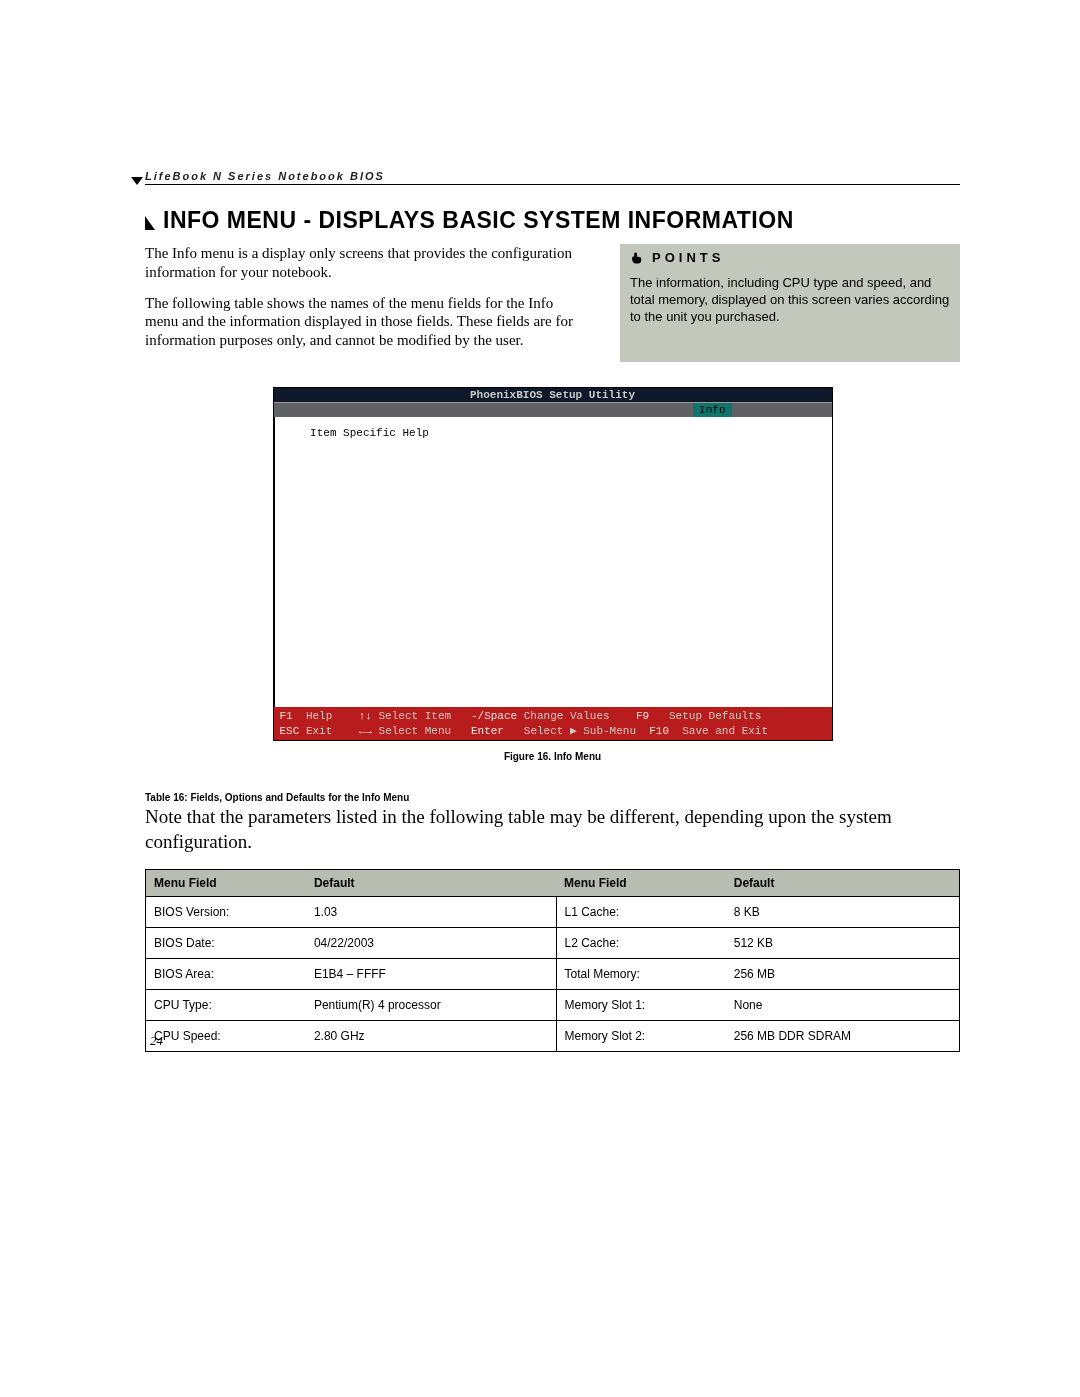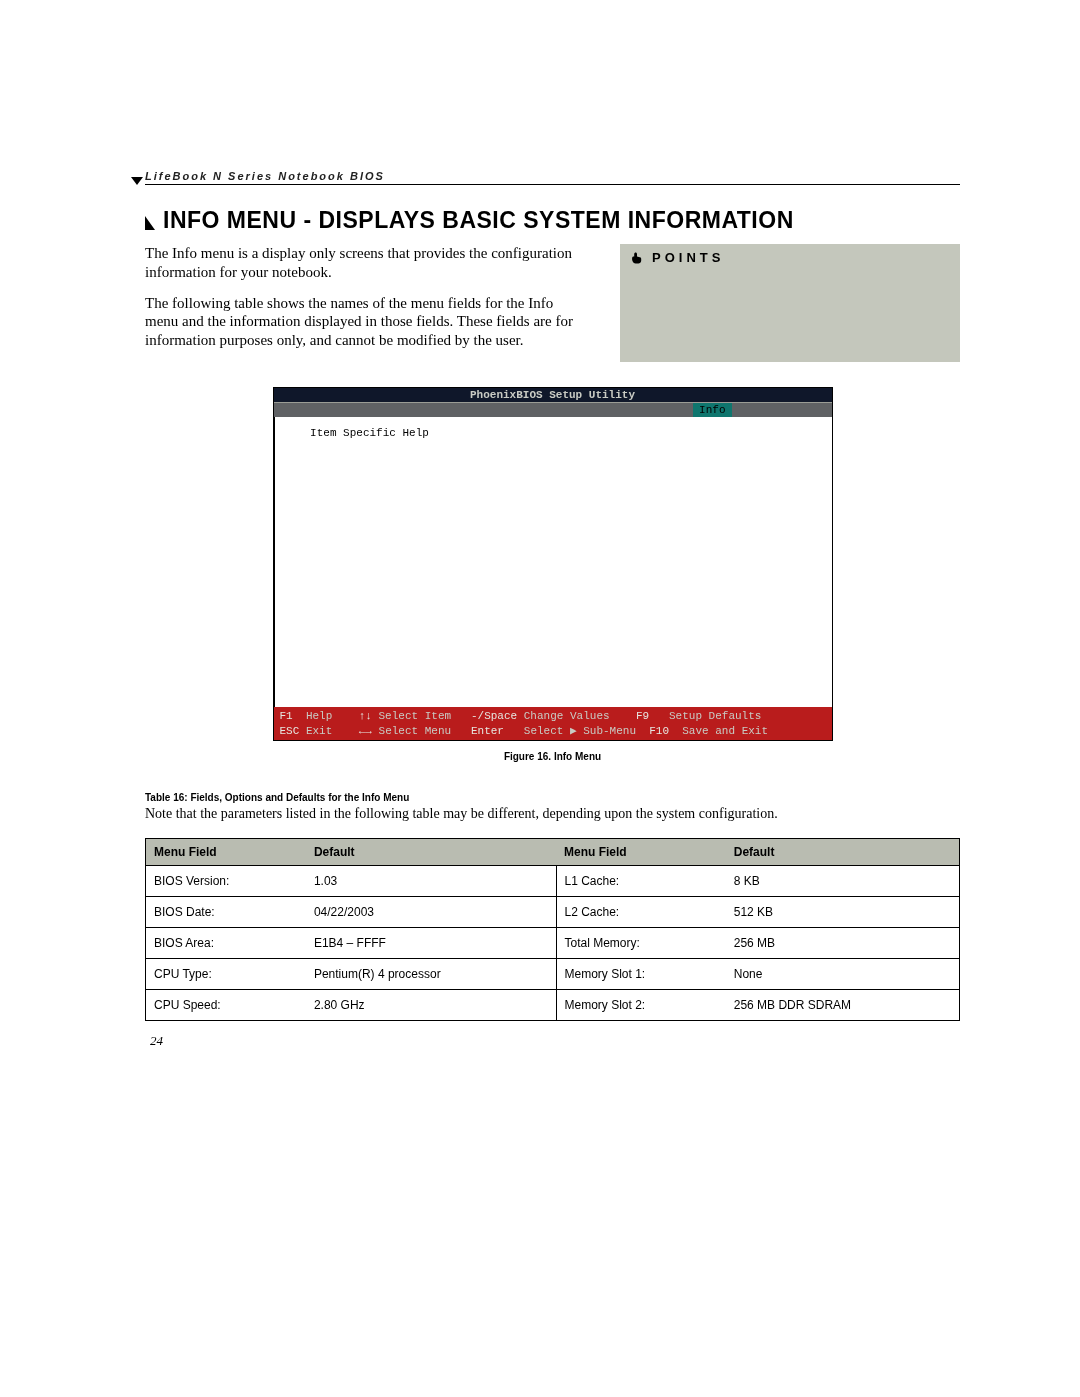--- a/index.html
+++ b/index.html
@@ -155,21 +155,21 @@
     font-weight: bold;
     margin-top: 10px;
   }
   .table-title {
     font-family: Liberation Sans, sans-serif;
     font-size: 10px;
     font-weight: bold;
     margin-top: 30px;
   }
   .table-note {
-    font-size: 14px;
+    font-size: 19px;
     line-height: 1.3;
     margin-top: 2px;
   }
   table.defaults {
     width: 100%;
     border-collapse: collapse;
     margin-top: 14px;
     font-family: Arial, Helvetica, sans-serif;
     font-size: 12px;
   }
@@ -221,20 +221,21 @@
     </div>
     <div class="points-box">
       <div class="points-head">
         <span class="points-icon">
           <svg viewBox="0 0 20 20">
               <path d="M3 10c0-1 1-2 2-2h1V4c0-1 1-2 2-2s2 1 2 2v4l4 1c1 0 2 1 2 2v3c0 2-2 4-4 4H8c-2 0-5-3-5-6z" fill="#000"></path>
             </svg>
         </span>
         <span>POINTS</span>
       </div>
+      <div>The information, including CPU type and speed, and total memory, displayed on this screen varies according to the unit you purchased.</div>
     </div>
   </div>
 
   <div class="bios-wrap">
     <div class="bios-box">
       <div class="bios-title">PhoenixBIOS Setup Utility</div>
       <div class="bios-tabbar">
         <span class="bios-tab">Info</span>
       </div>
       <div class="bios-body">

